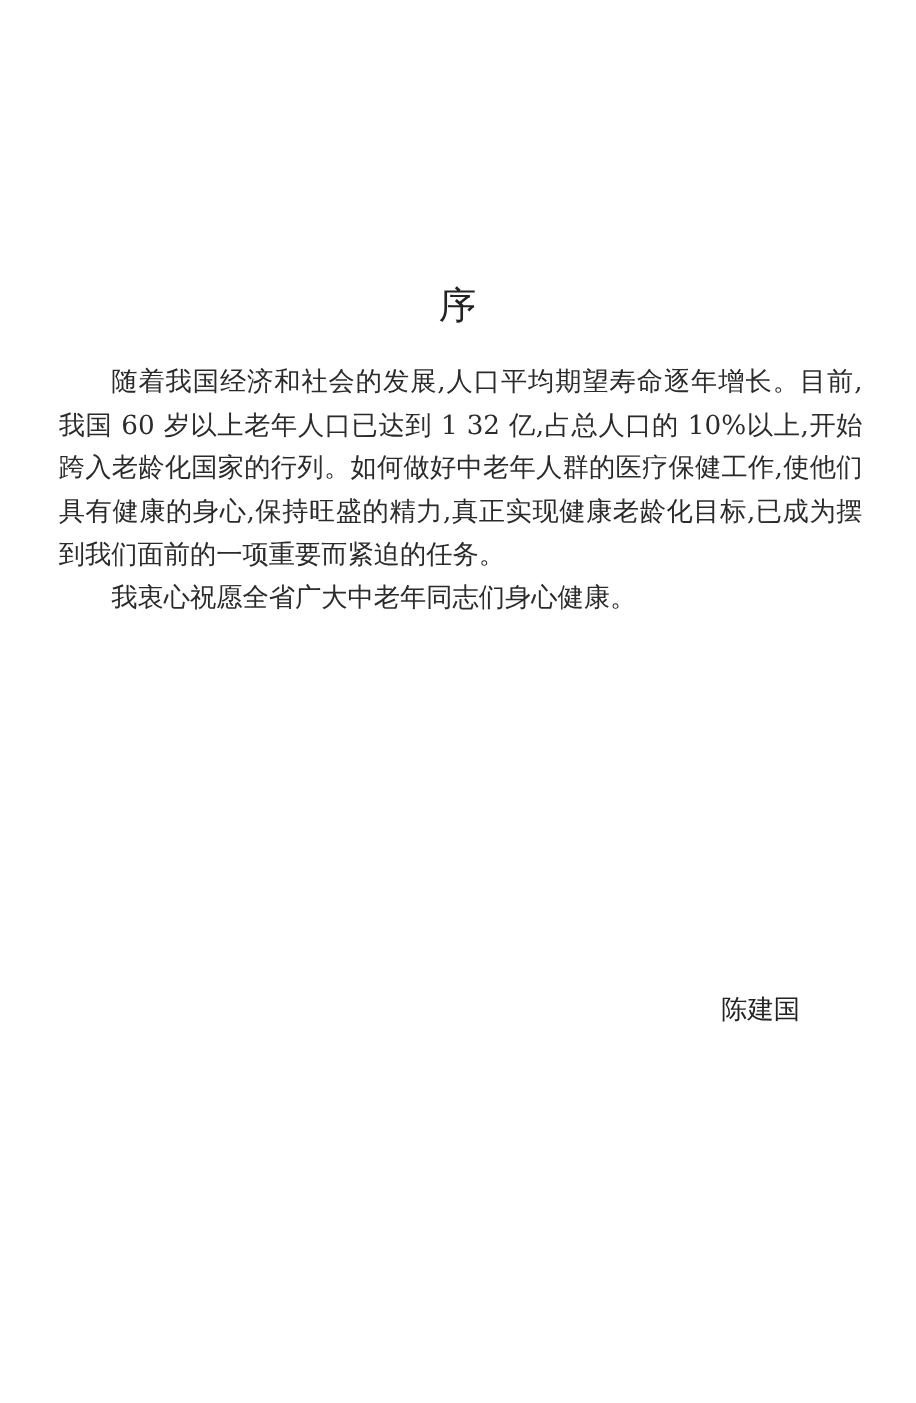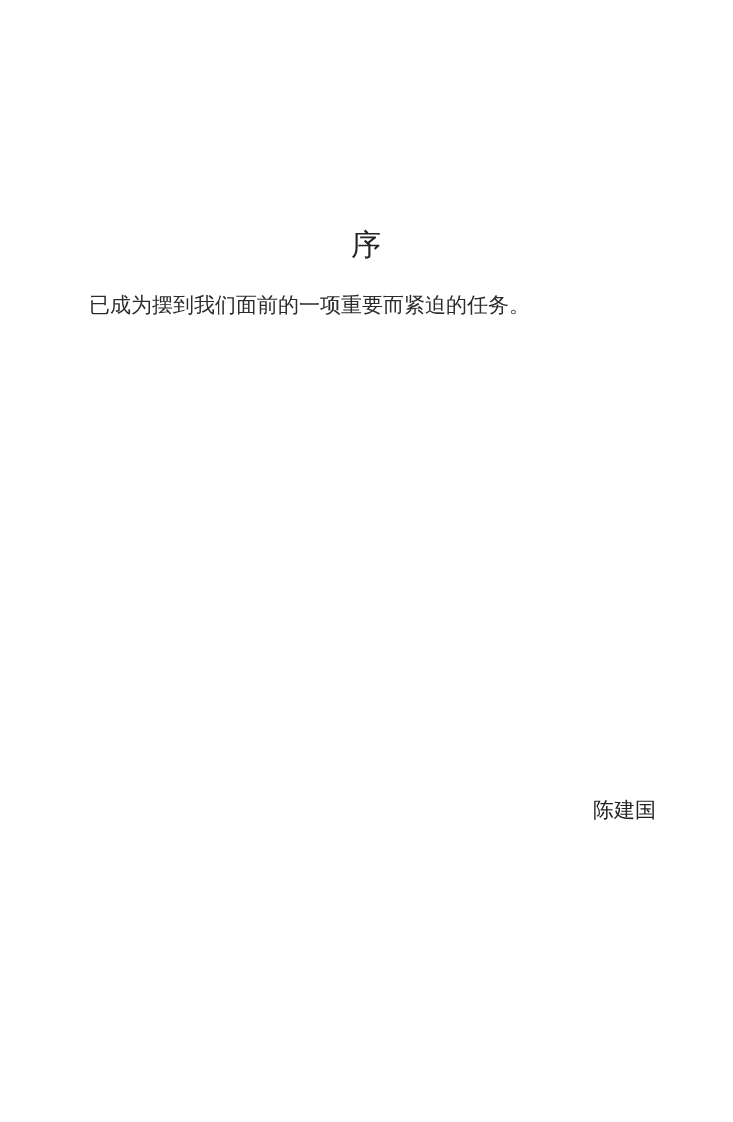--- a/index.html
+++ b/index.html
@@ -40,33 +40,34 @@
     text-justify: inter-ideograph;
   }
   .doc-body p {
     margin: 0;
     padding: 0;
     text-indent: 2em;
   }
   .signature {
     position: absolute;
     top: 797px;
-    right: 77px;
+    right: 93px;
     font-size: 21px;
     line-height: 26px;
-    font-family: Liberation Sans, sans-serif;
+    font-family: Liberation Mono, monospace;
     color: #222222;
   }
 </style>
 </head>
 <body>
 
 <div class="page">
 
   <h1 class="doc-title">序</h1>
 
   <div class="doc-body">
-    <p>已成为摆到我们面前的一项重要而紧迫的任务。</p>
+    <p>随着我国经济和社会的发展,人口平均期望寿命逐年增长。目前,我国 60 岁以上老年人口已达到 1 32 亿,占总人口的 10%以上,开始跨入老龄化国家的行列。如何做好中老年人群的医疗保健工作,使他们具有健康的身心,保持旺盛的精力,真正实现健康老龄化目标,已成为摆到我们面前的一项重要而紧迫的任务。</p>
+    <p>我衷心祝愿全省广大中老年同志们身心健康。</p>
   </div>
 
   <div class="signature">陈建国</div>
 
 </div>
 
 </body></html>

